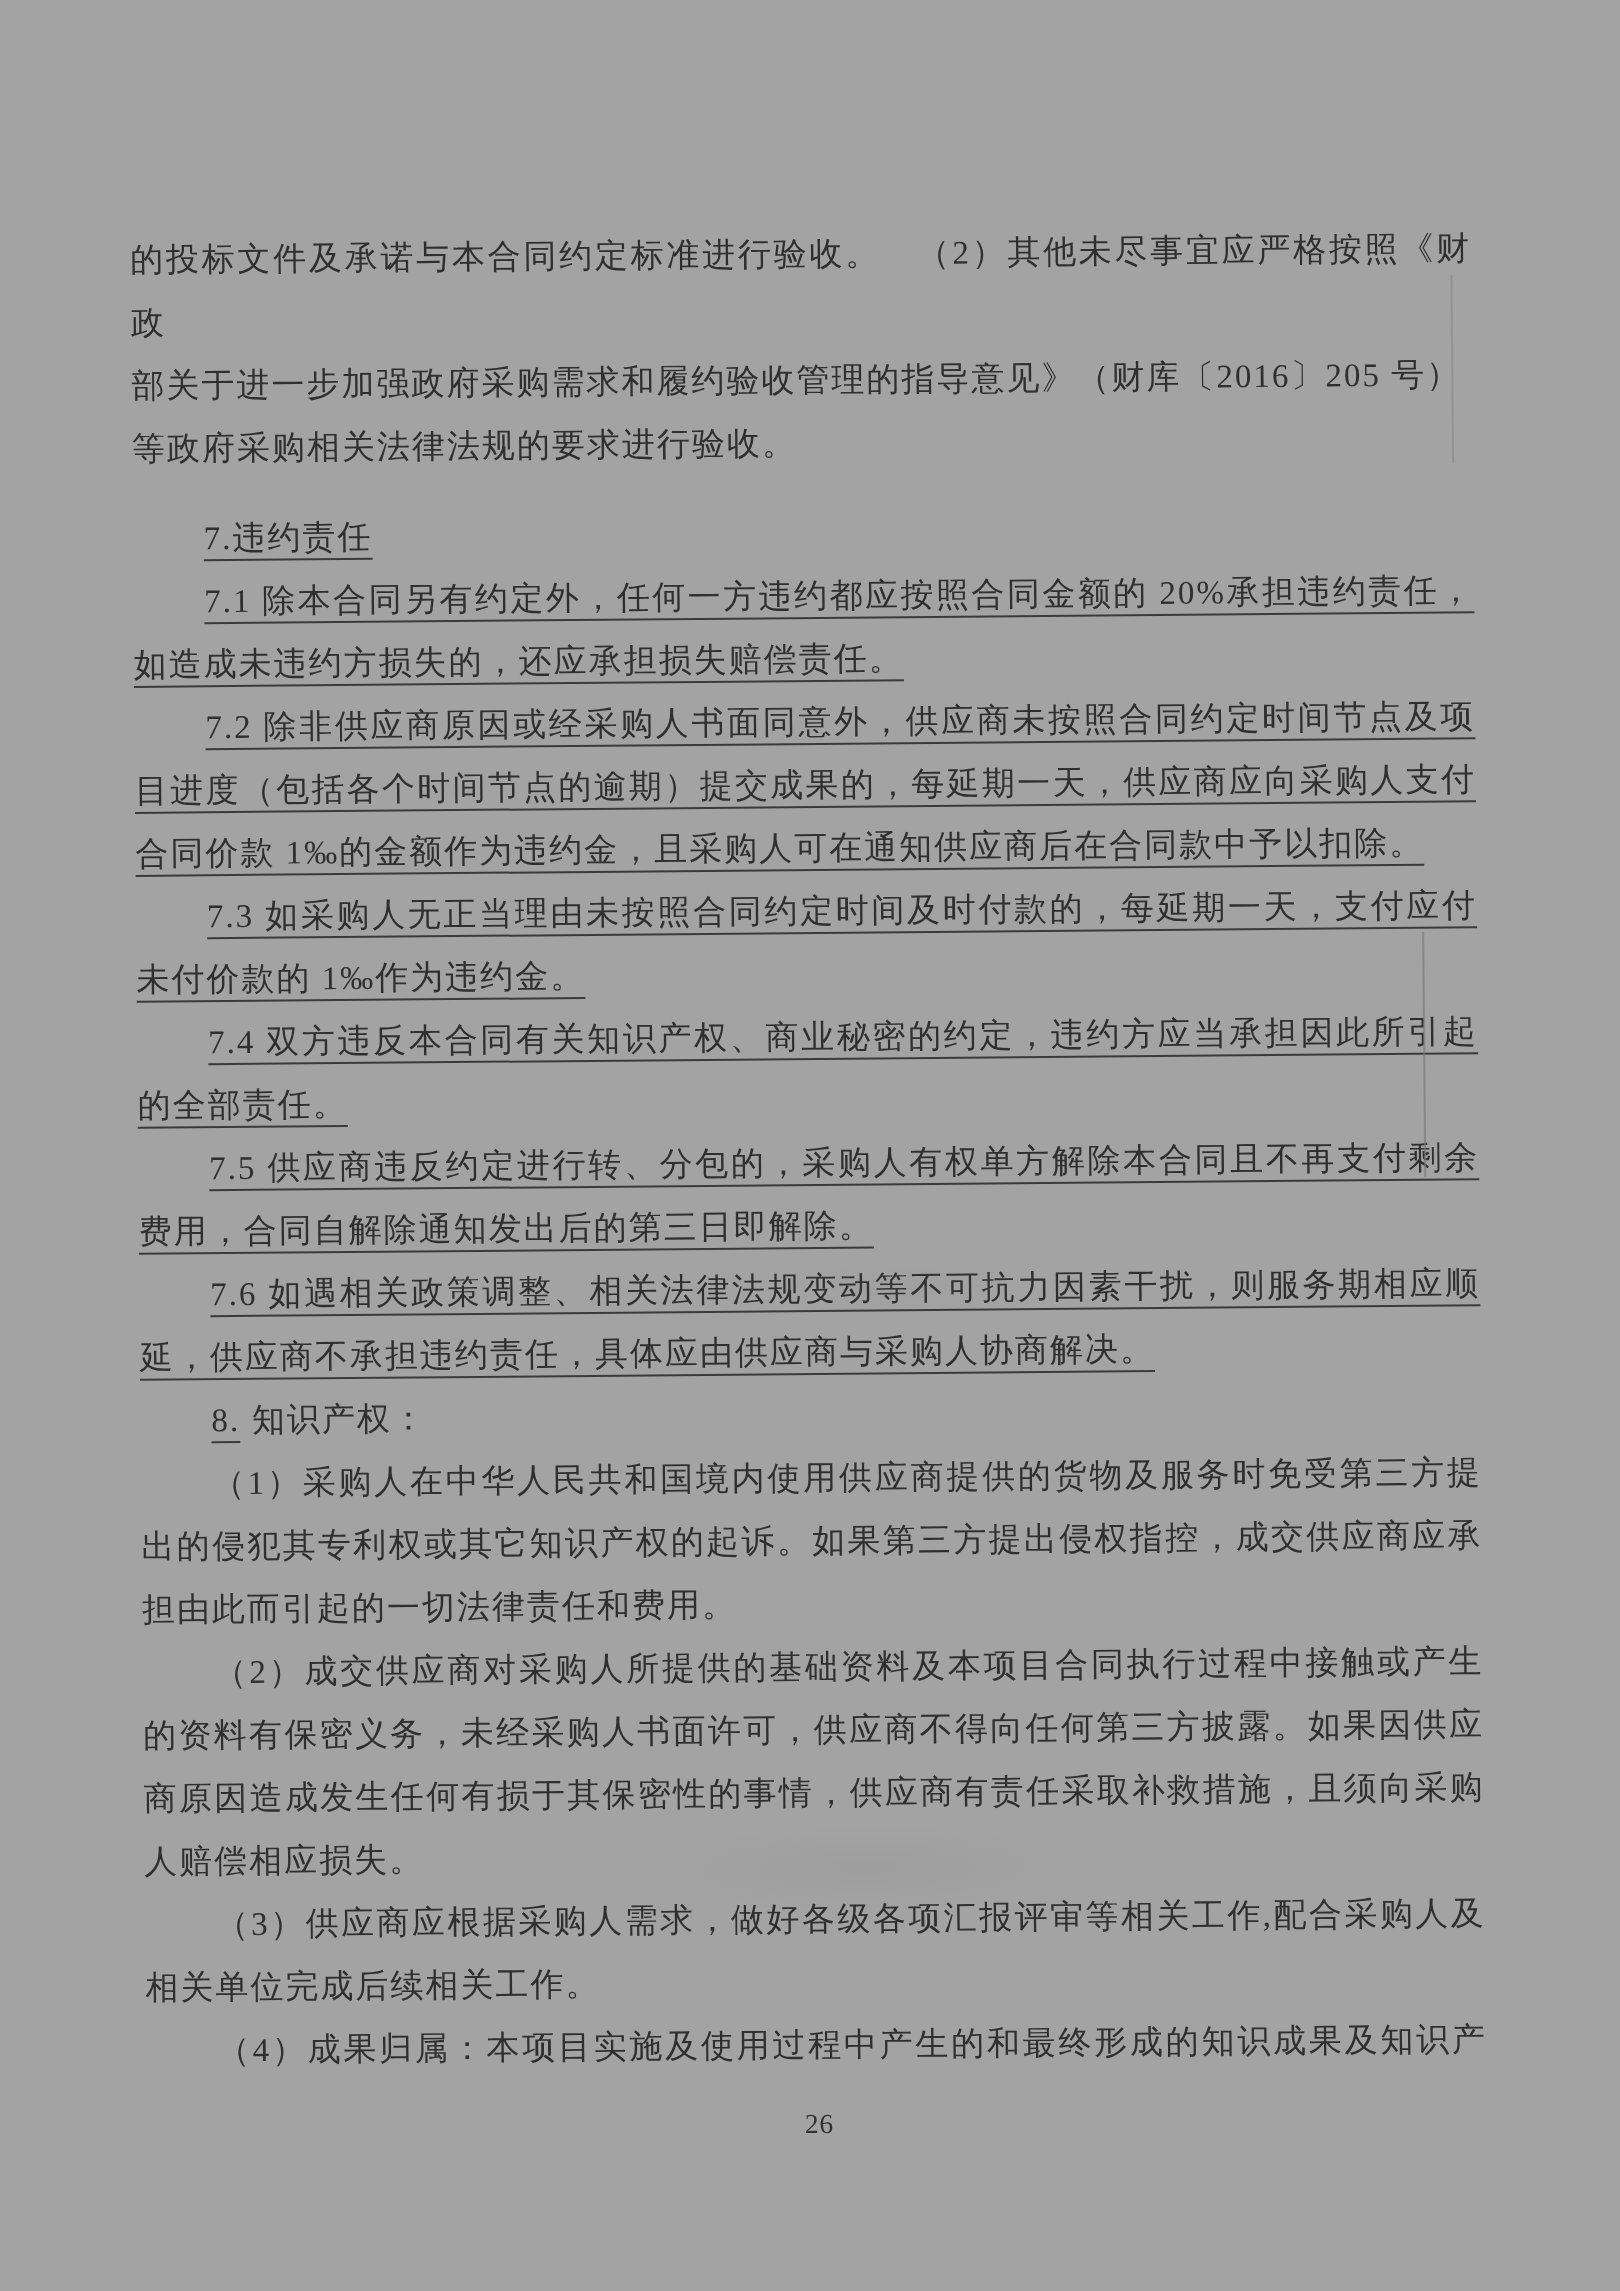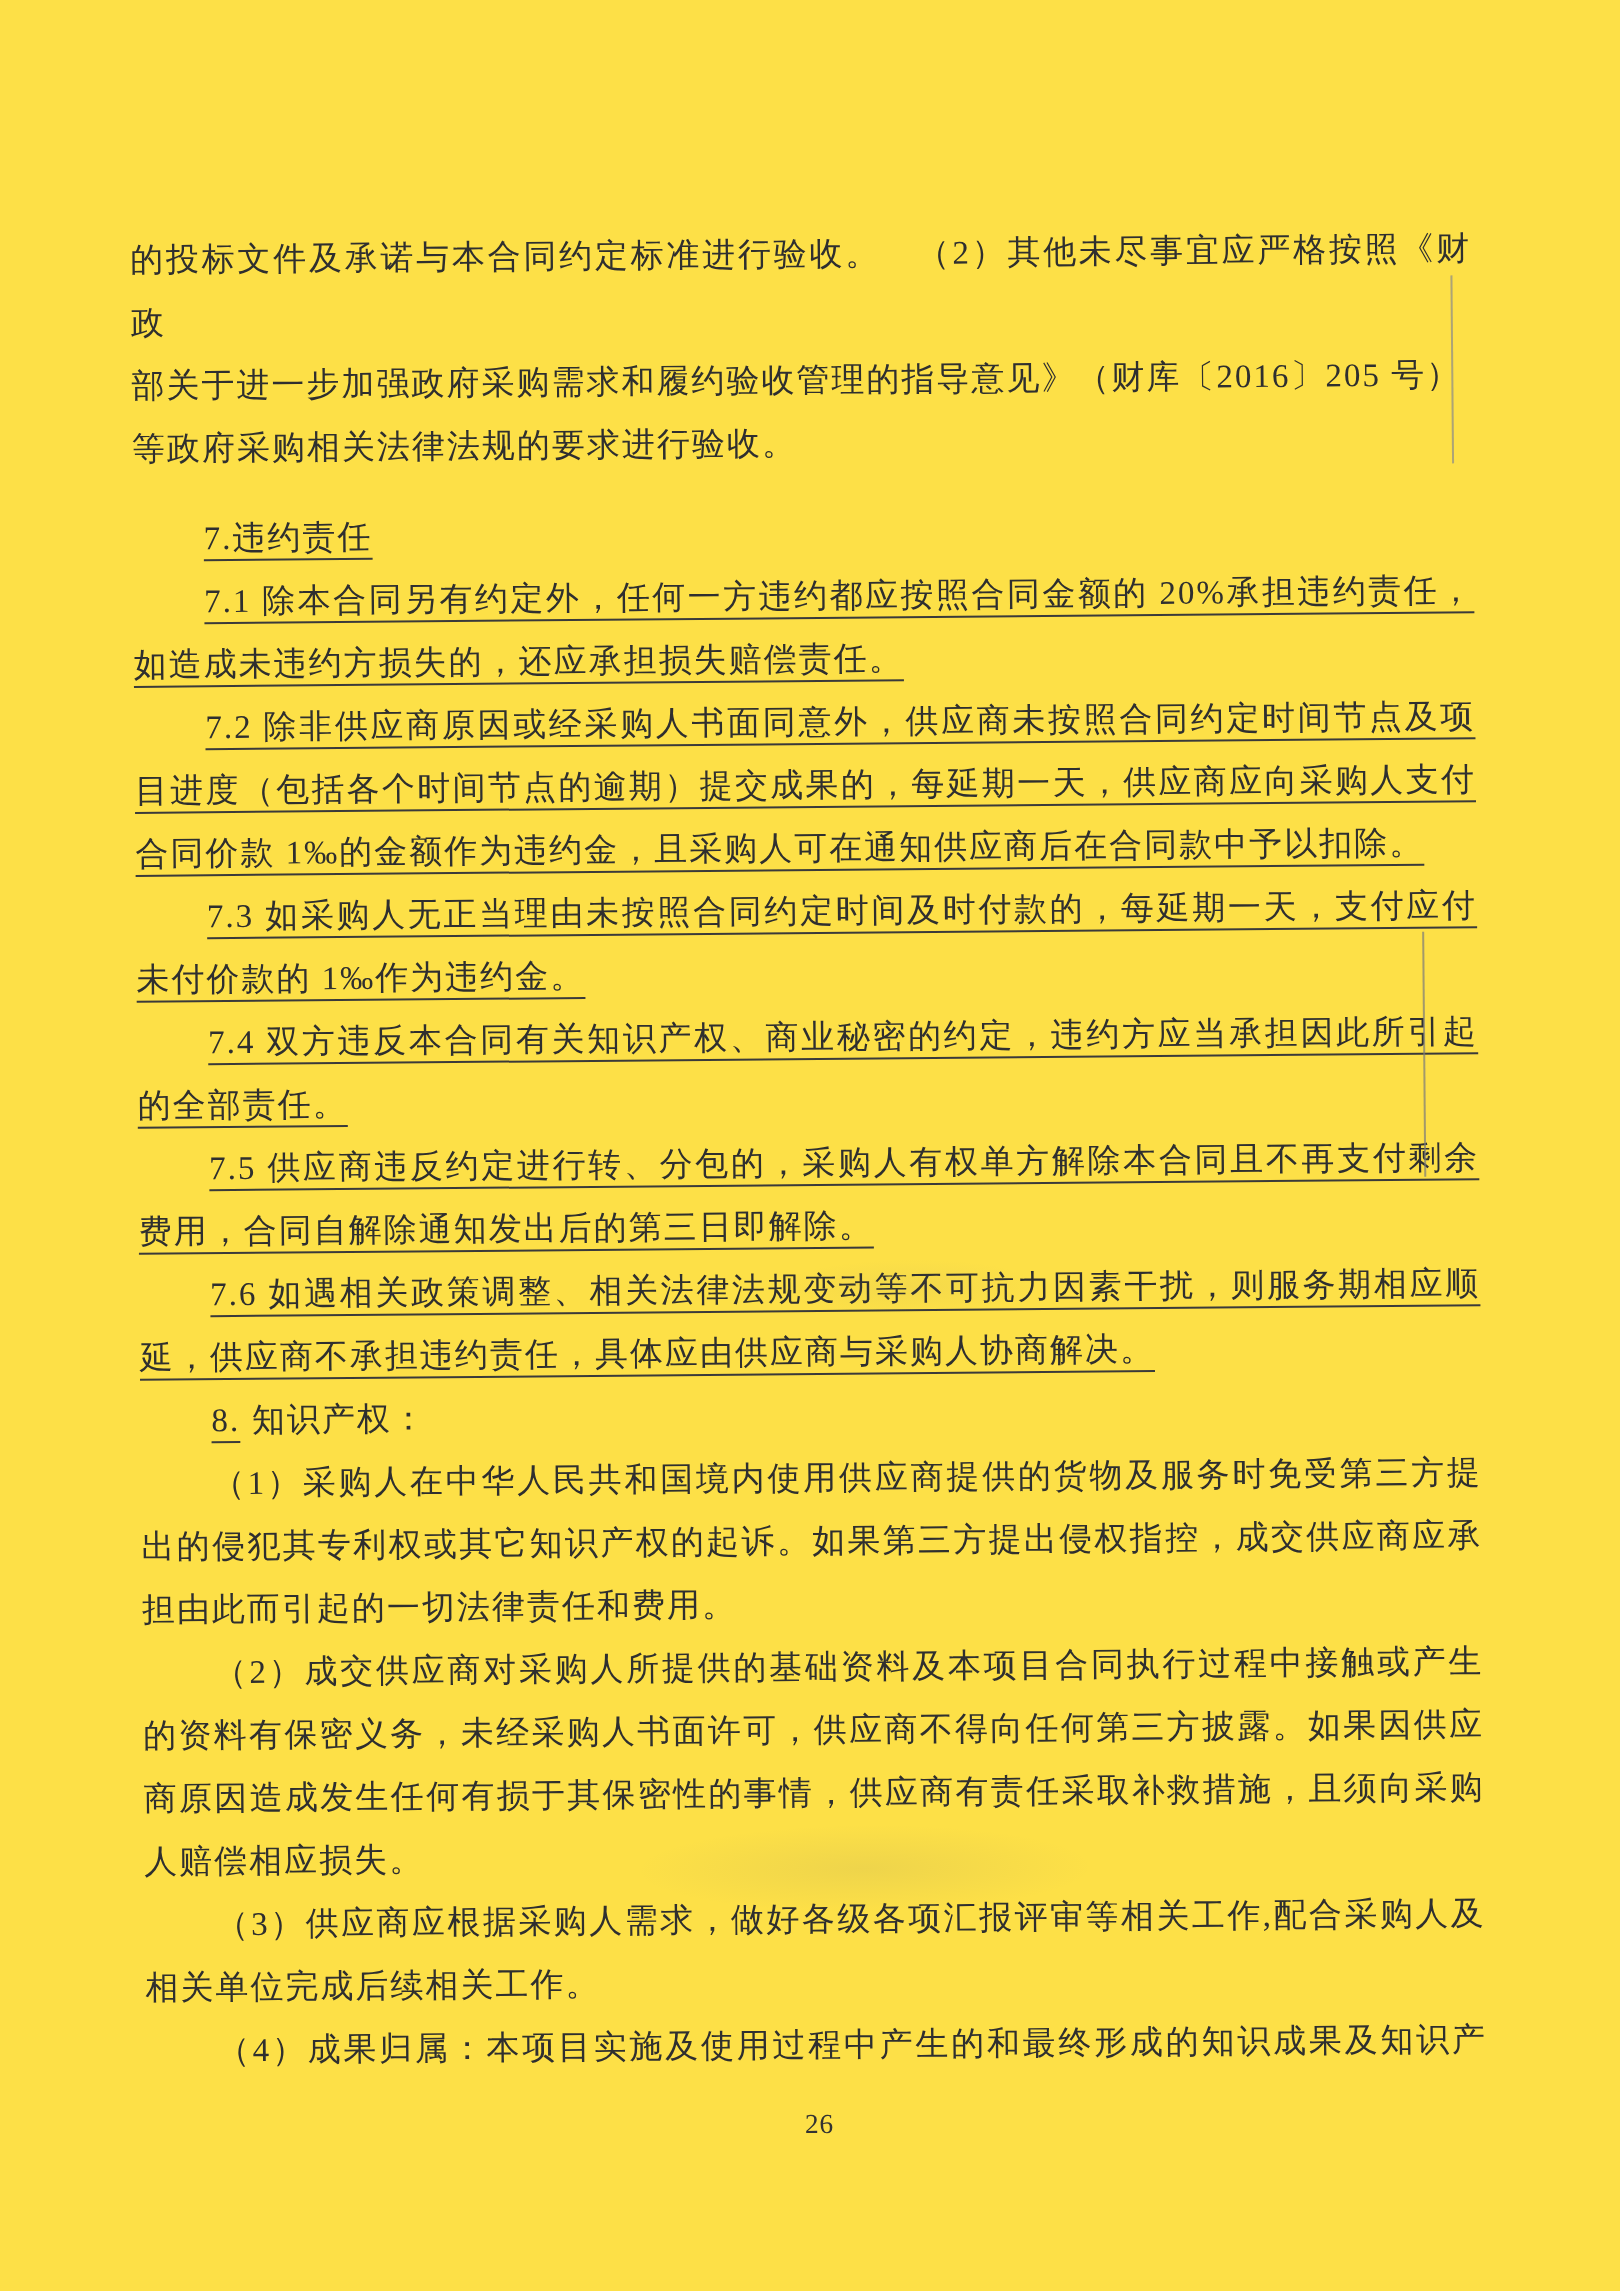--- a/index.html
+++ b/index.html
@@ -1,19 +1,19 @@
 <!DOCTYPE html>
 <html><head>
 <meta charset="utf-8">
 <style>
   html,body{margin:0;padding:0;background:#ffffff;}
   .page{
     position:relative;
     width:1620px;height:2292px;
-    background:#fde047;
+    background:#a3a3a3;
     overflow:hidden;
     font-family:"Liberation Serif","DejaVu Serif",serif;
   }
   .sheet{position:absolute;inset:0;transform:rotate(-0.5deg);transform-origin:50% 45%;}
   .textcol{
     position:absolute;left:137px;top:223px;width:1341px;
     color:#2f2f2f;
   }
   .line{
     font-size:33px;

